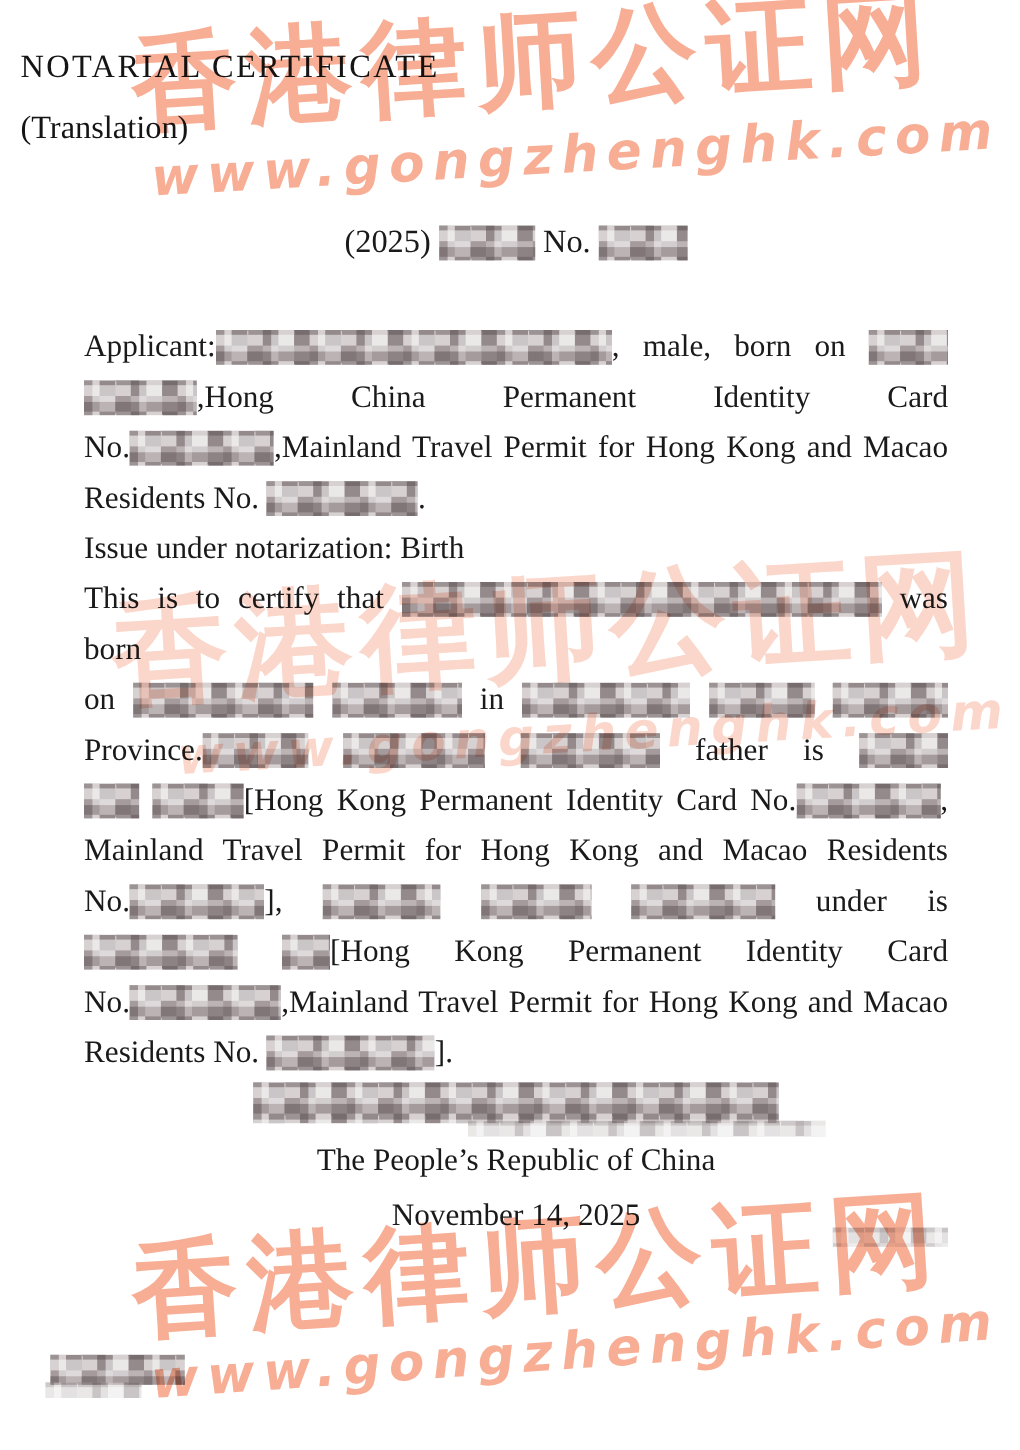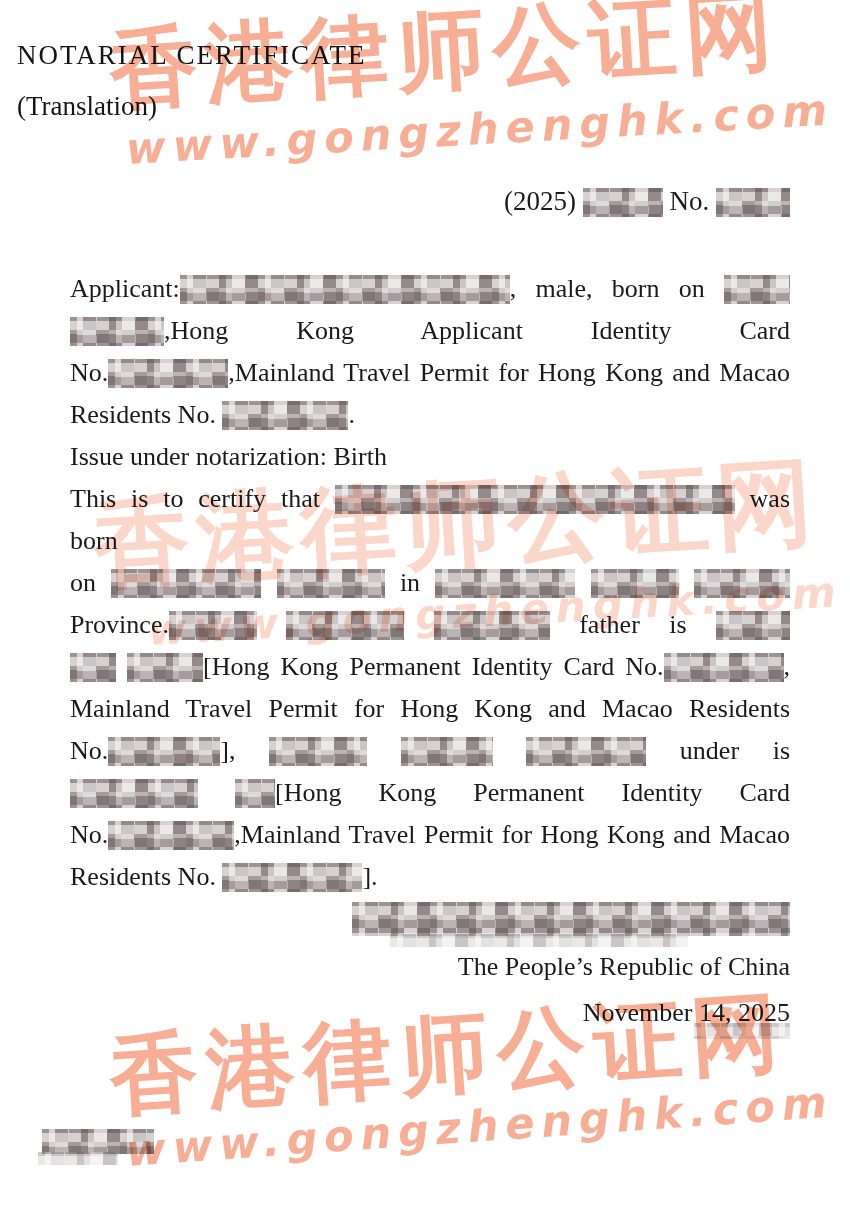--- a/index.html
+++ b/index.html
@@ -9,21 +9,21 @@
   }
   
   .center-line { position:absolute; left:17px; width:100%; text-align:left; color:#151515; }
   #doc-title    { top:40px;  font-size:27px; letter-spacing:2px; }
   #doc-subtitle { top:91px;  font-size:27px; }
   
   .tblock { position:absolute; color:#1a1a1a; }
   .line   { min-height:1em; }
   .al-justify { text-align:justify; text-align-last:justify; text-justify:inter-word; }
   .al-left    { text-align:left; }
-  .al-right   { text-align:right; }
+  .al-right   { text-align:center; }
   .seg { white-space:pre-wrap; }
   
   .redact {
     display:inline-block; height:29px; vertical-align:-7px;
     background:
       conic-gradient(from 90deg at 50% 50%,
         rgba(84,72,74,.45) 25%, rgba(0,0,0,0) 0 50%,
         rgba(255,255,255,.50) 0 75%, rgba(0,0,0,0) 0) 7px 4px/39px 27px,
       conic-gradient(#948a8c 25%, #bcb3b4 0 50%, #a59b9d 0 75%, #d7d1d1 0) 0 0/26px 26px;
   }
@@ -50,21 +50,21 @@
 
   <div id="doc-title" class="center-line">NOTARIAL CERTIFICATE</div>
   <div id="doc-subtitle" class="center-line">(Translation)</div>
 
   <div id="text-layer">
       <div class="tblock" style="top: 180px; left: 70px; width: 720px; line-height: 42px; font-size: 27px;">
         <div class="line al-right"><span class="seg">(2025) </span><span class="redact" style="width: 80px;"></span><span class="seg"> No. </span><span class="redact" style="width: 74px;"></span></div>
       </div>
       <div class="tblock" style="top: 268px; left: 70px; width: 720px; line-height: 42px; font-size: 26px;">
         <div class="line al-justify"><span class="seg">Applicant:</span><span class="redact" style="width: 330px;"></span><span class="seg">, male, born on </span><span class="redact" style="width: 66px;"></span></div>
-        <div class="line al-justify"><span class="redact" style="width: 94px;"></span><span class="seg">,Hong Kong Applicant Identity Card</span></div>
+        <div class="line al-justify"><span class="redact" style="width: 94px;"></span><span class="seg">,Hong China Permanent Identity Card</span></div>
         <div class="line al-justify"><span class="seg">No.</span><span class="redact" style="width: 120px;"></span><span class="seg">,Mainland Travel Permit for Hong Kong and Macao</span></div>
         <div class="line al-left"><span class="seg">Residents No. </span><span class="redact" style="width: 126px;"></span><span class="seg">.</span></div>
         <div class="line al-left"><span class="seg">Issue under notarization: Birth</span></div>
         <div class="line al-justify"><span class="seg">This is to certify that </span><span class="redact" style="width: 400px;"></span><span class="seg"> was born</span></div>
         <div class="line al-justify"><span class="seg">on </span><span class="redact" style="width: 150px;"></span><span class="seg"> </span><span class="redact" style="width: 108px;"></span><span class="seg"> in </span><span class="redact" style="width: 140px;"></span><span class="seg"> </span><span class="redact" style="width: 88px;"></span><span class="seg"> </span><span class="redact" style="width: 96px;"></span></div>
         <div class="line al-justify"><span class="seg">Province.</span><span class="redact" style="width: 88px;"></span><span class="seg"> </span><span class="redact" style="width: 118px;"></span><span class="seg"> </span><span class="redact" style="width: 116px;"></span><span class="seg"> father is </span><span class="redact" style="width: 74px;"></span></div>
         <div class="line al-justify"><span class="redact" style="width: 46px;"></span><span class="seg"> </span><span class="redact" style="width: 76px;"></span><span class="seg">[Hong Kong Permanent Identity Card No.</span><span class="redact" style="width: 120px;"></span><span class="seg">,</span></div>
         <div class="line al-justify"><span class="seg">Mainland Travel Permit for Hong Kong and Macao Residents</span></div>
         <div class="line al-justify"><span class="seg">No.</span><span class="redact" style="width: 112px;"></span><span class="seg">], </span><span class="redact" style="width: 98px;"></span><span class="seg"> </span><span class="redact" style="width: 92px;"></span><span class="seg"> </span><span class="redact" style="width: 120px;"></span><span class="seg"> under is</span></div>
         <div class="line al-justify"><span class="redact" style="width: 128px;"></span><span class="seg"> </span><span class="redact" style="width: 40px;"></span><span class="seg">[Hong Kong Permanent Identity Card</span></div>

